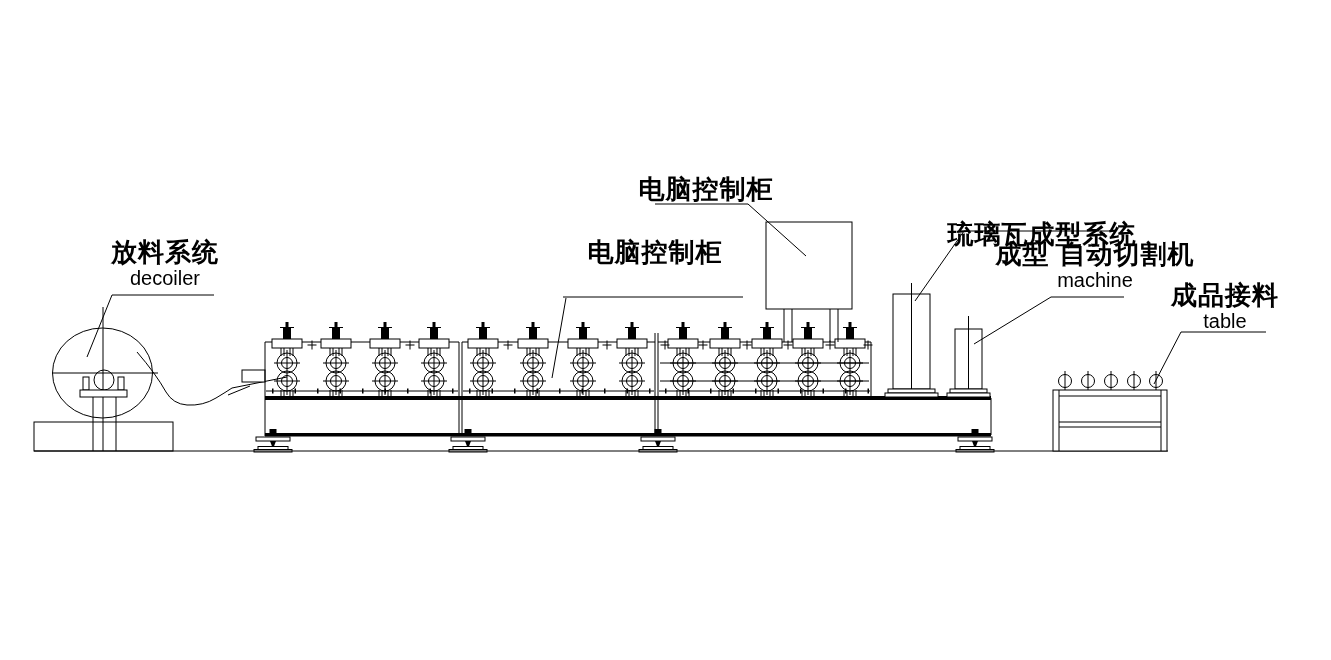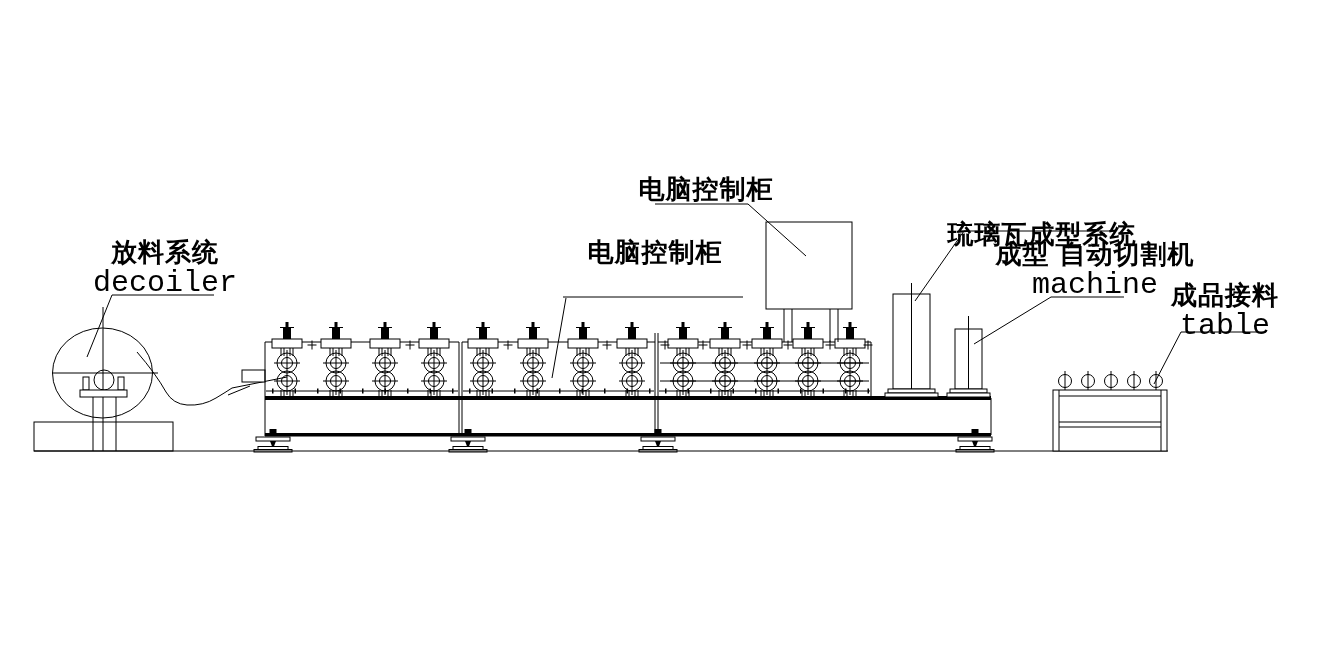--- a/index.html
+++ b/index.html
@@ -1,21 +1,21 @@
 <!DOCTYPE html>
 <html><head>
 <meta charset="utf-8">
 <style>
   html,body{margin:0;padding:0;background:#ffffff;}
   .stage{position:relative;width:1331px;height:660px;background:#fff;overflow:hidden;
          font-family:"Liberation Sans",sans-serif;}
   .stage svg{position:absolute;left:0;top:0;}
   .label{position:absolute;width:240px;text-align:center;color:#000;line-height:1.1;}
   .zh{font-family:"DejaVu Sans",sans-serif;font-weight:bold;font-size:26px;letter-spacing:1px;white-space:nowrap;}
-  .en{font-family:Liberation Mono, monospace;font-size:30px;white-space:nowrap;}
+  .en{font-family:Liberation Sans, sans-serif;font-size:20px;white-space:nowrap;}
 </style>
 </head>
 <body>
 
 <div class="stage">
 
 <svg width="1331" height="660" viewBox="0 0 1331 660">
   <defs>
     <g id="station" stroke="#000" fill="none">
       <rect x="-1.5" y="322" width="3" height="5" fill="#000" stroke="none"></rect>

